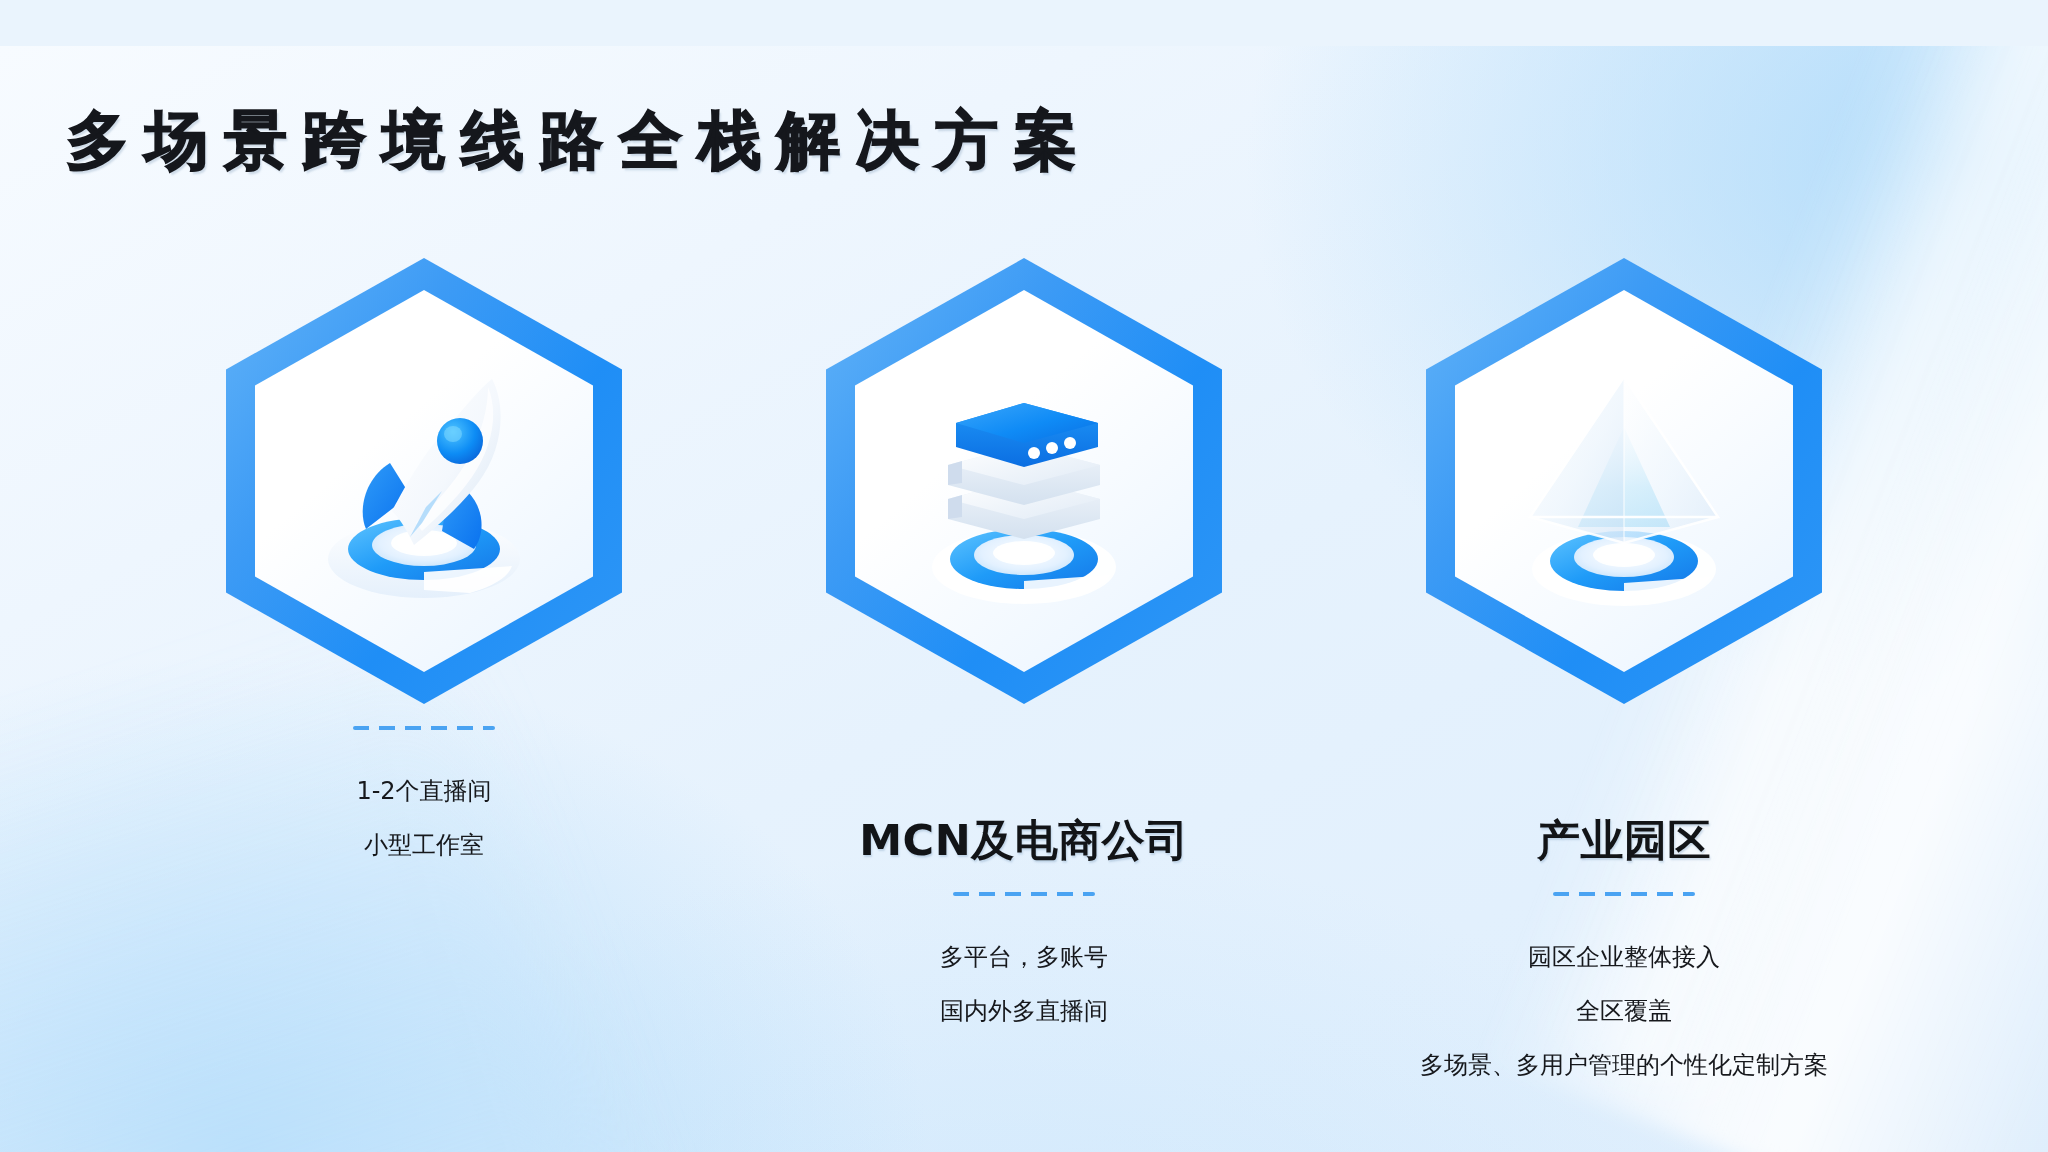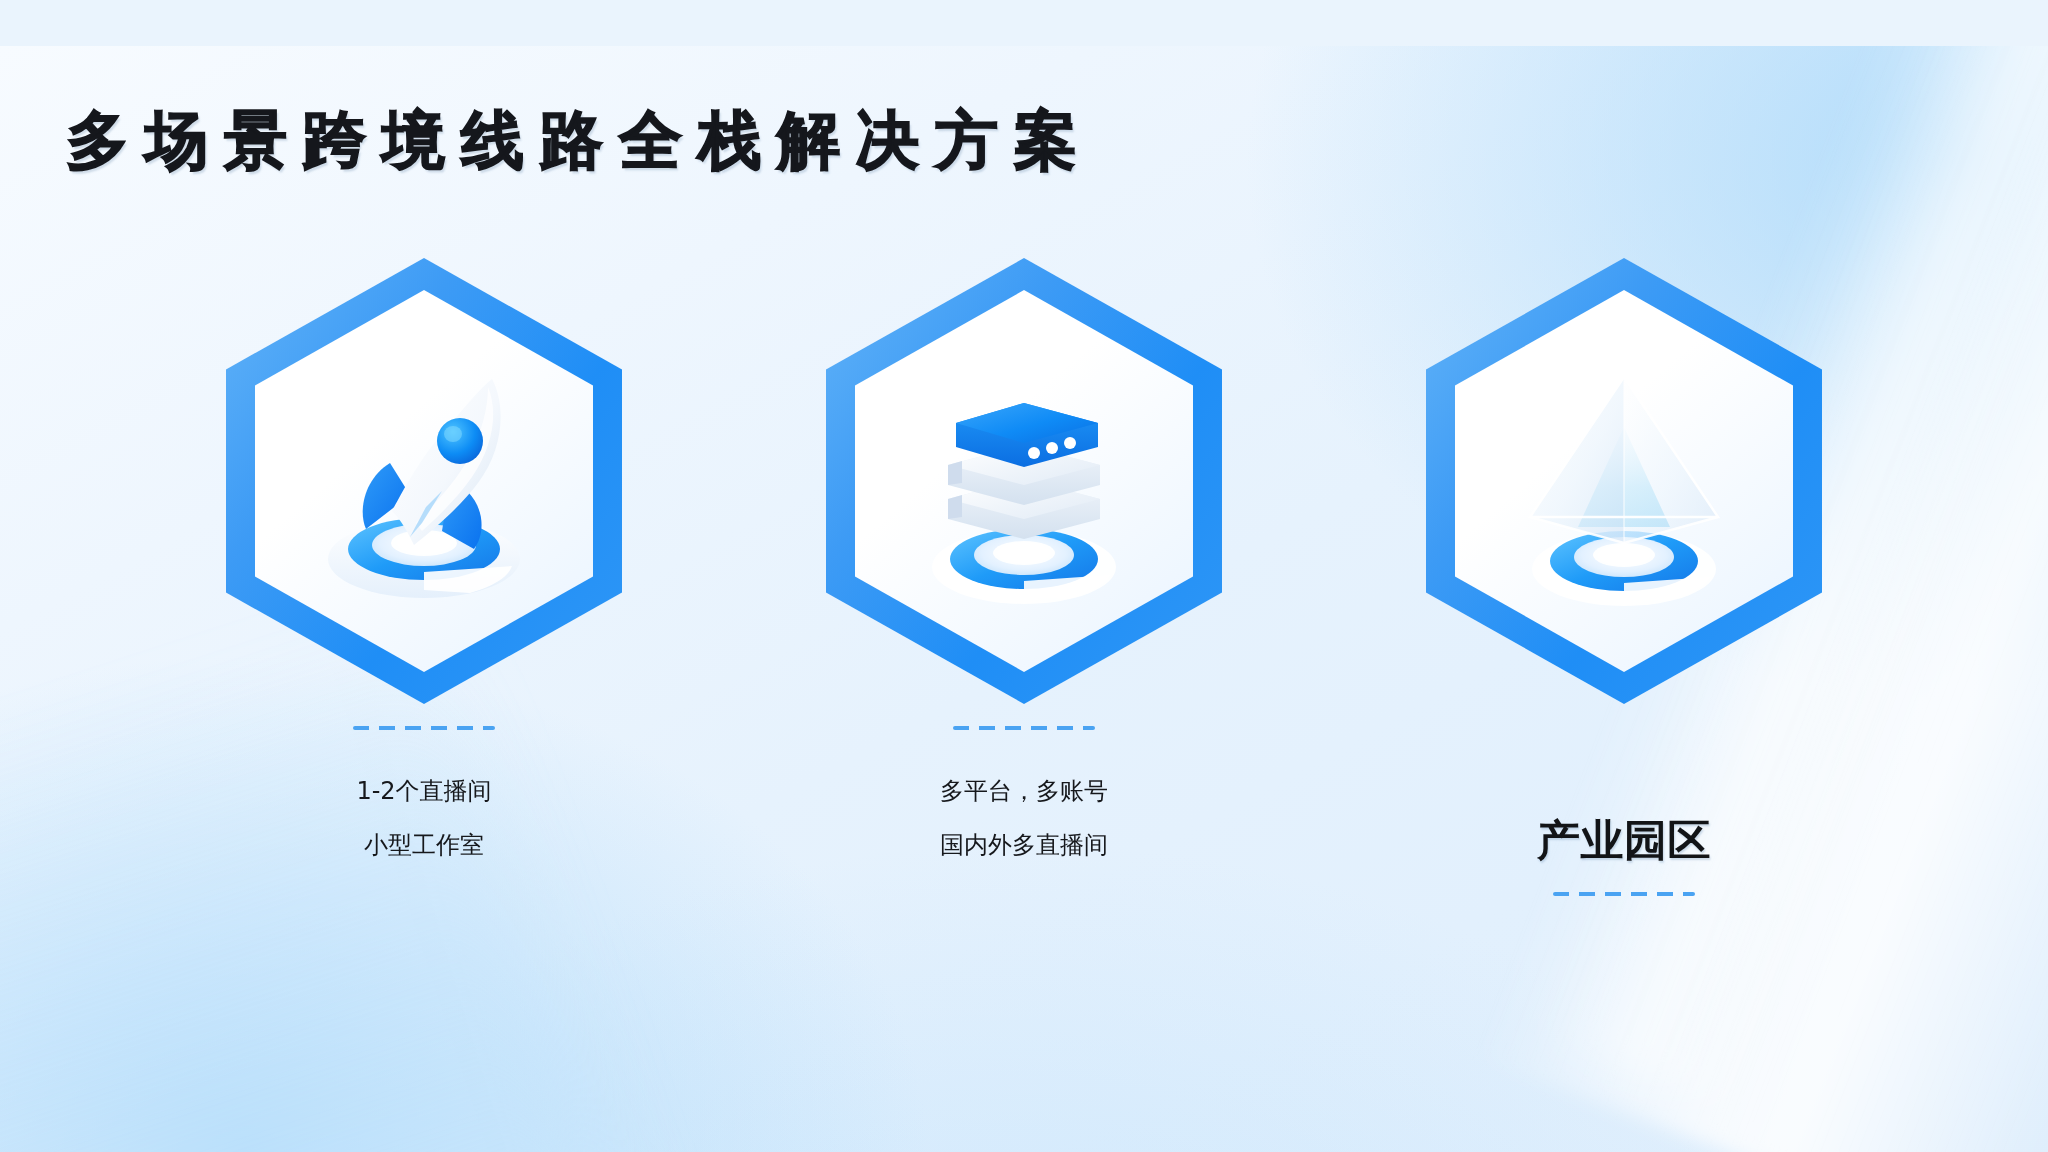--- a/index.html
+++ b/index.html
@@ -288,20 +288,21 @@
 
             <circle cx="160" cy="122" r="6" fill="#ffffff"></circle>
             <circle cx="178" cy="117" r="6" fill="#ffffff"></circle>
             <circle cx="196" cy="112" r="6" fill="#ffffff"></circle>
 
             <path d="M74 134 L88 130 L88 152 L74 154 Z" fill="#cfdced"></path>
             <path d="M74 168 L88 164 L88 186 L74 188 Z" fill="#cfdced"></path>
           </svg>
         </div>
       </div>
+      <div class="card-title">MCN及电商公司</div>
       <div class="divider"></div>
       <div class="card-lines">
         <div class="card-line">多平台，多账号</div>
         <div class="card-line">国内外多直播间</div>
       </div>
     </div>
 
     <div class="card">
       <div class="hex-wrap">
         <div class="hex-outer"></div>
@@ -344,16 +345,21 @@
             <path d="M150 46 L56 186 L150 212 Z" fill="url(#p-glass)" opacity="0.94"></path>
 
             <path d="M150 46 L244 186 L56 186 Z" fill="none" stroke="#ffffff" stroke-width="2.5" opacity="0.95"></path>
             <path d="M150 46 L150 212" stroke="#ffffff" stroke-width="1.6" opacity="0.6"></path>
             <path d="M56 186 L150 212 L244 186" fill="none" stroke="#ffffff" stroke-width="2.5" opacity="0.9"></path>
           </svg>
         </div>
       </div>
       <div class="card-title">产业园区</div>
       <div class="divider"></div>
+      <div class="card-lines">
+        <div class="card-line">园区企业整体接入</div>
+        <div class="card-line">全区覆盖</div>
+        <div class="card-line">多场景、多用户管理的个性化定制方案</div>
+      </div>
     </div>
 
   </div>
 </div>
 
 </body></html>

